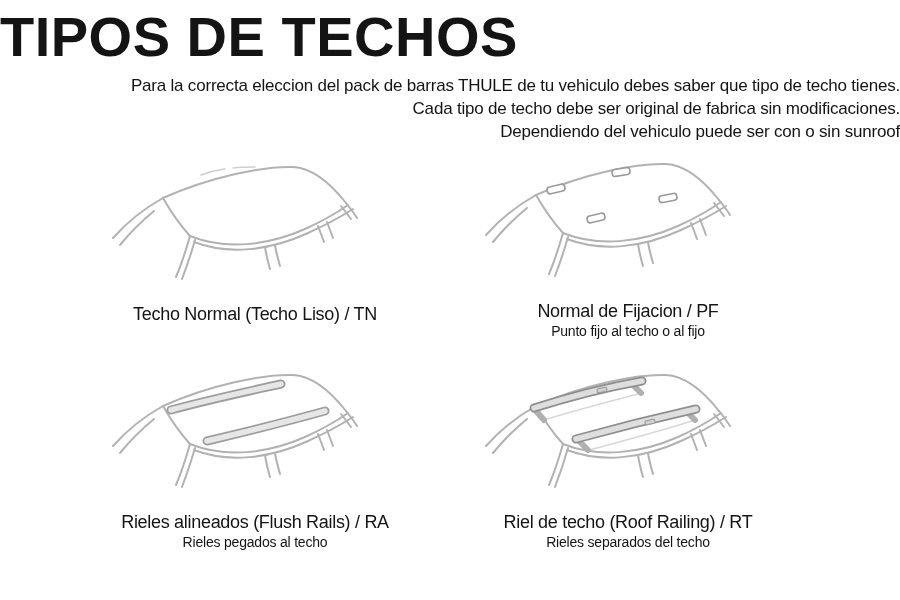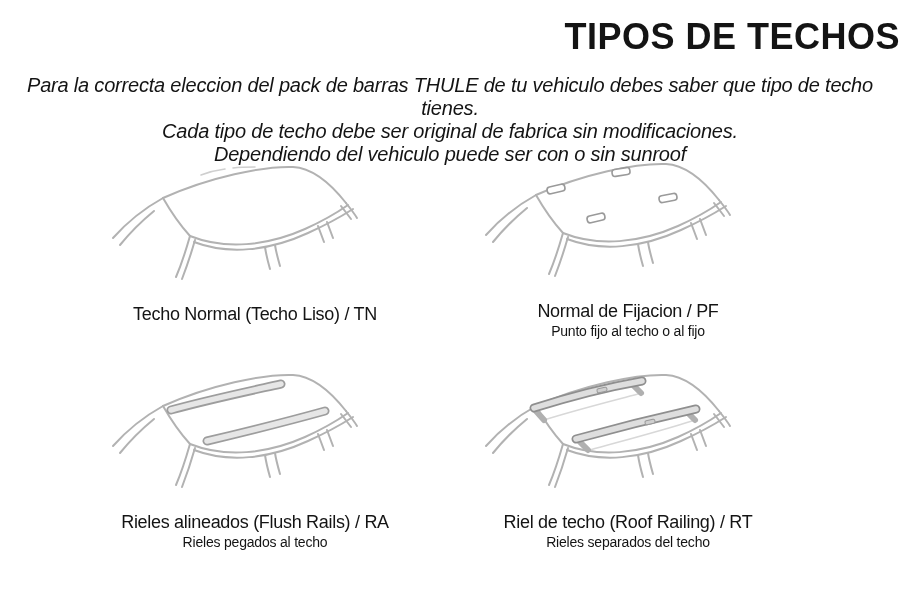--- a/index.html
+++ b/index.html
@@ -1,26 +1,26 @@
 <!DOCTYPE html>
 <html><head>
 <meta charset="utf-8">
 <style>
   html,body{margin:0;padding:0;background:#ffffff;}
   .page{
     position:relative;width:900px;height:600px;background:#ffffff;overflow:hidden;
     font-family:"Liberation Sans", sans-serif;color:#141414;
   }
   .title{
-    position:absolute;top:13px;left:0;width:100%;text-align:right;
-    font-size:36px;font-weight:700;letter-spacing:0.5px;line-height:48px;
+    position:absolute;top:13px;left:0;width:100%;text-align:left;
+    font-size:56px;font-weight:700;letter-spacing:0.5px;line-height:48px;
   }
   .intro{
-    position:absolute;top:74px;left:0;width:100%;text-align:center;
-    font-size:20px;line-height:23px;letter-spacing:-0.2px;font-style:italic;
+    position:absolute;top:74px;left:0;width:100%;text-align:right;
+    font-size:17px;line-height:23px;letter-spacing:-0.2px;
   }
   .card{position:absolute;width:320px;display:flex;flex-direction:column;align-items:center;}
   .card svg{display:block;}
   .card .label{font-size:18px;letter-spacing:-0.3px;line-height:20px;margin-top:1px;}
   .card .sublabel{font-size:14px;letter-spacing:-0.2px;line-height:17px;margin-top:2px;text-align:center;}
   .card-tn{left:95px;top:158px;}
   .card-pf{left:468px;top:155px;}
   .card-ra{left:95px;top:366px;}
   .card-rt{left:468px;top:366px;}
 

